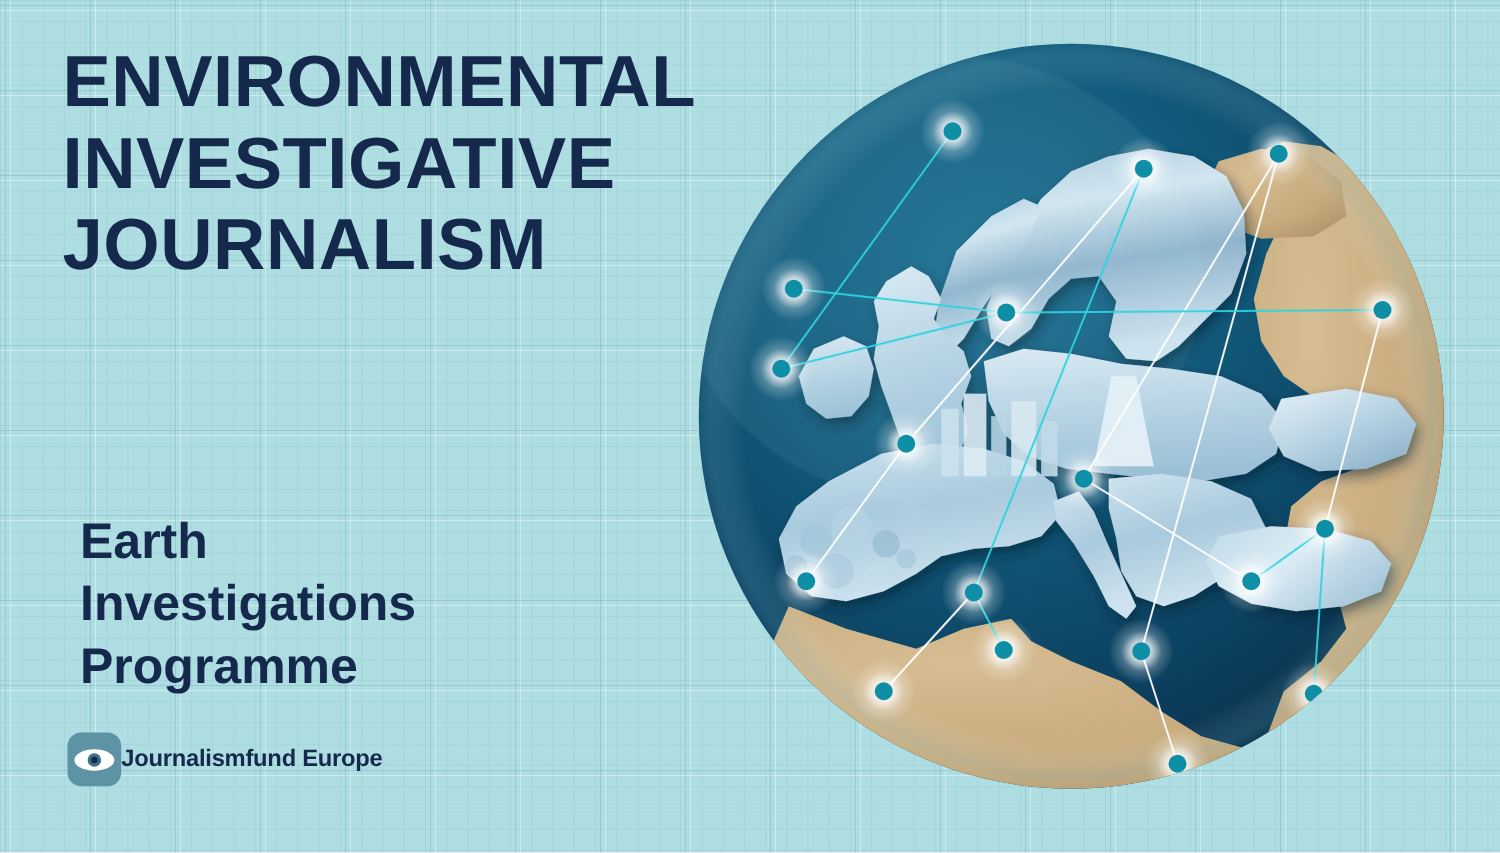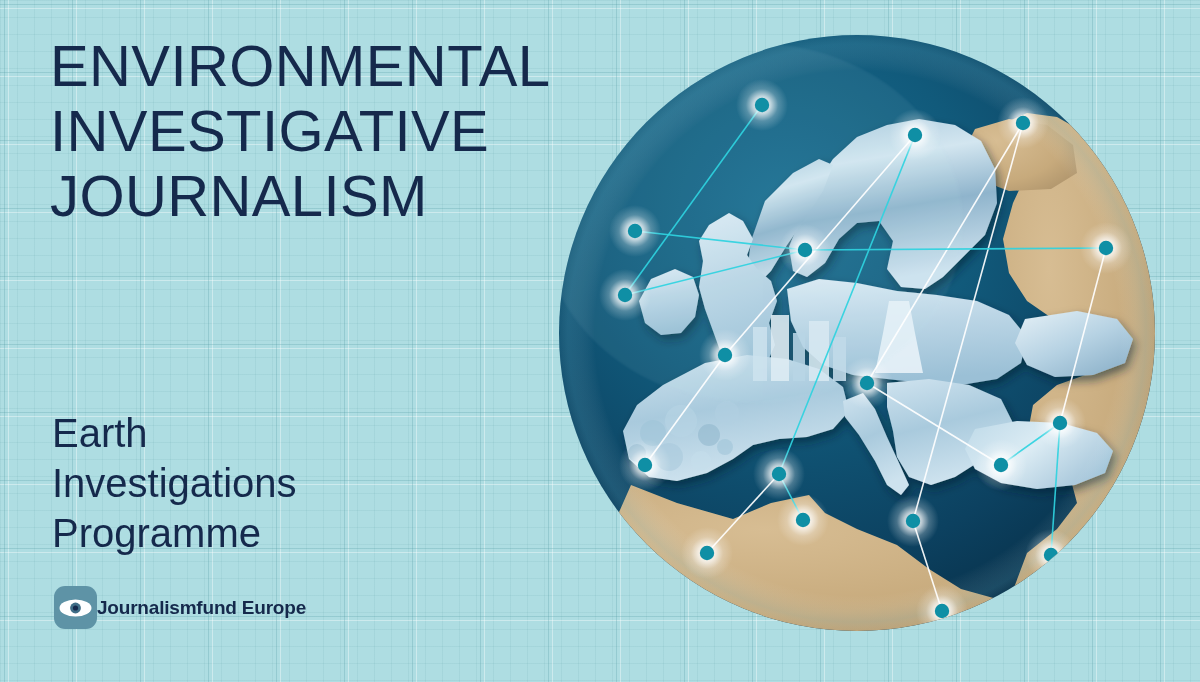--- a/index.html
+++ b/index.html
@@ -40,34 +40,34 @@
 
   
   .headline {
     position: absolute;
     left: 50px;
     top: 34px;
     width: 560px;
     color: #15294c;
     font-size: 58px;
     line-height: 1.12;
-    font-weight: normal;
+    font-weight: bold;
     letter-spacing: 0.4px;
     text-transform: uppercase;
     white-space: pre-line;
   }
   .subhead {
     position: absolute;
-    left: 52px;
+    left: 64px;
     top: 408px;
     width: 480px;
     color: #15294c;
     font-size: 40px;
     line-height: 1.25;
-    font-weight: normal;
+    font-weight: bold;
     white-space: pre-line;
   }
 
   
   .logo-row {
     position: absolute;
     left: 54px;
     top: 586px;
     display: flex;
     align-items: center;

